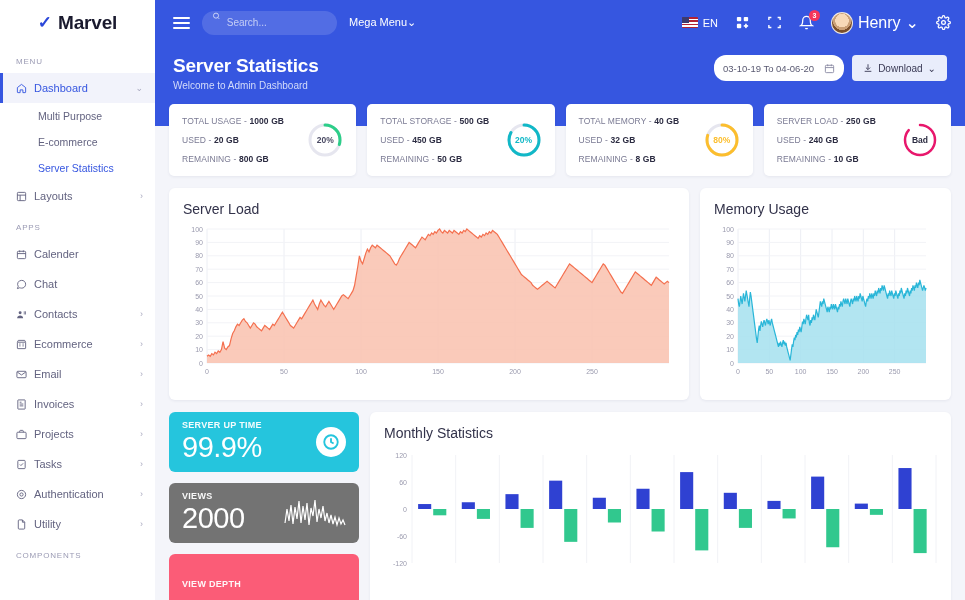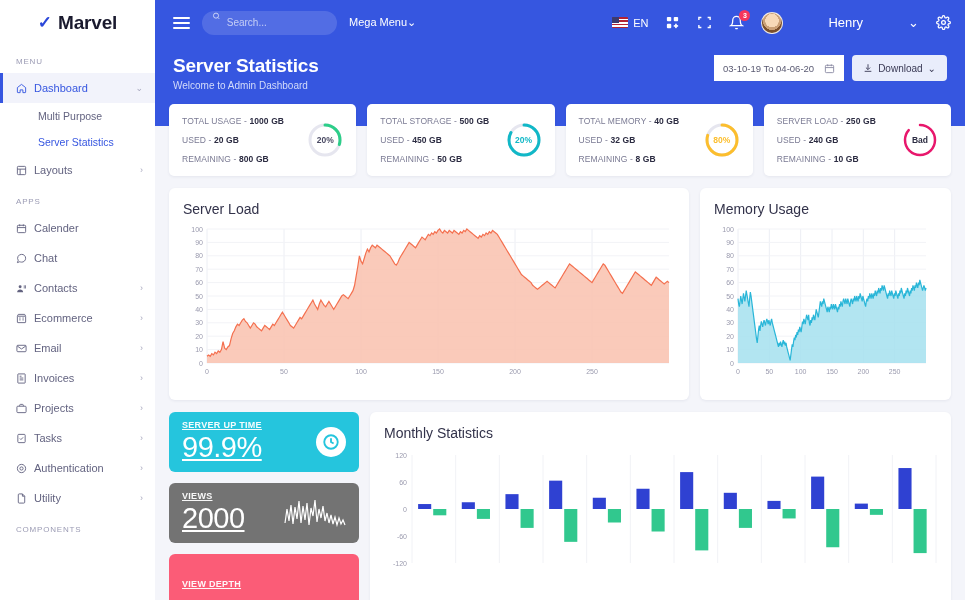--- a/index.html
+++ b/index.html
@@ -111,32 +111,32 @@
     display: flex; align-items: center; justify-content: center; padding: 0 2px;
     font-weight: bold;
   }
   .user { display: flex; align-items: center; gap: 5px; cursor: pointer; }
   .avatar {
     width: 22px; height: 22px; border-radius: 50%;
     background: radial-gradient(circle at 50% 38%, #f7d9b8 0 42%, #caa077 43% 58%, #7a4f2c 59% 100%);
     border: 1.5px solid rgba(255,255,255,0.85);
     flex: 0 0 22px;
   }
-  .user-name { color: #fff; font-size: 13px; margin-left: 40px; }
+  .user-name { color: #fff; font-size: 16px; }
 
   
   .page-head {
     position: relative; padding: 10px 18px 0 18px;
     display: flex; align-items: flex-start;
   }
   .page-title { color: #ffffff; font-size: 19px; font-weight: bold; letter-spacing: -0.2px; }
   .page-sub { color: #d3dbfa; font-size: 10px; margin-top: 3px; }
   .page-actions { margin-left: auto; display: flex; gap: 8px; align-items: center; }
   .date-picker {
-    background: #fff; border-radius: 0; height: 26px;
+    background: #fff; border-radius: 12px; height: 26px;
     display: flex; align-items: center; gap: 10px; padding: 8px 9px;
     font-size: 9.5px; color: #5a5a72; cursor: pointer; white-space: nowrap;
   }
   .dl-btn {
     background: #e9edfb; border-radius: 4px; height: 26px;
     display: flex; align-items: center; gap: 5px; padding: 0 11px;
     font-size: 10px; color: #3a3a55; cursor: pointer; white-space: nowrap;
   }
 
   
@@ -168,21 +168,21 @@
     padding: 13px 14px;
   }
   .card-title { font-size: 14px; color: #32324a; margin-bottom: 6px; }
   .chart-lg { flex: 0 0 520px; }
   .chart-sm { flex: 1; }
 
   .bottom-row { display: flex; gap: 11px; margin-top: 12px; }
   .widgets { flex: 0 0 190px; display: flex; flex-direction: column; gap: 11px; }
   .widget {
     border-radius: 6px; padding: 11px 13px; color: #fff; position: relative;
-    display: flex; align-items: center; height: 60px; overflow: hidden; text-decoration: underline;
+    display: flex; align-items: center; height: 60px; overflow: hidden;
   }
   .w-txt { flex: 1; }
   .w-label { font-size: 9px; font-weight: bold; letter-spacing: 0.3px; opacity: 0.95; }
   .w-value { font-size: 29px; font-weight: 500; margin-top: 1px; letter-spacing: -0.5px; }
   .w-cyan { background: #25c5dd; }
   .w-blue { background: #737373; }
   .w-pink { background: #fb5c77; }
   .clock-ic {
     width: 30px; height: 30px; border-radius: 50%; background: #fff;
     display: flex; align-items: center; justify-content: center; flex: 0 0 30px;
@@ -203,20 +203,21 @@
   <div class="nav-item active">
     <span class="nav-ico">
       <svg width="11" height="11" viewBox="0 0 24 24" fill="none" stroke="#3656e0" stroke-width="2">
           <path d="M3 10l9-7 9 7v10a1 1 0 0 1-1 1h-5v-6H9v6H4a1 1 0 0 1-1-1z"></path>
         </svg>
     </span>
     <span class="nav-label">Dashboard</span>
     <span class="nav-arrow">⌄</span>
   </div>
   <div class="nav-sub">Multi Purpose</div>
+  <div class="nav-sub">E-commerce</div>
   <div class="nav-sub active">Server Statistics</div>
   <div class="nav-item">
     <span class="nav-ico">
       <svg width="11" height="11" viewBox="0 0 24 24" fill="none" stroke="#636380" stroke-width="2">
           <rect x="3" y="3" width="18" height="18" rx="2"></rect>
           <path d="M3 9h18M9 21V9"></path>
         </svg>
     </span>
     <span class="nav-label">Layouts</span>
     <span class="nav-arrow">›</span>

